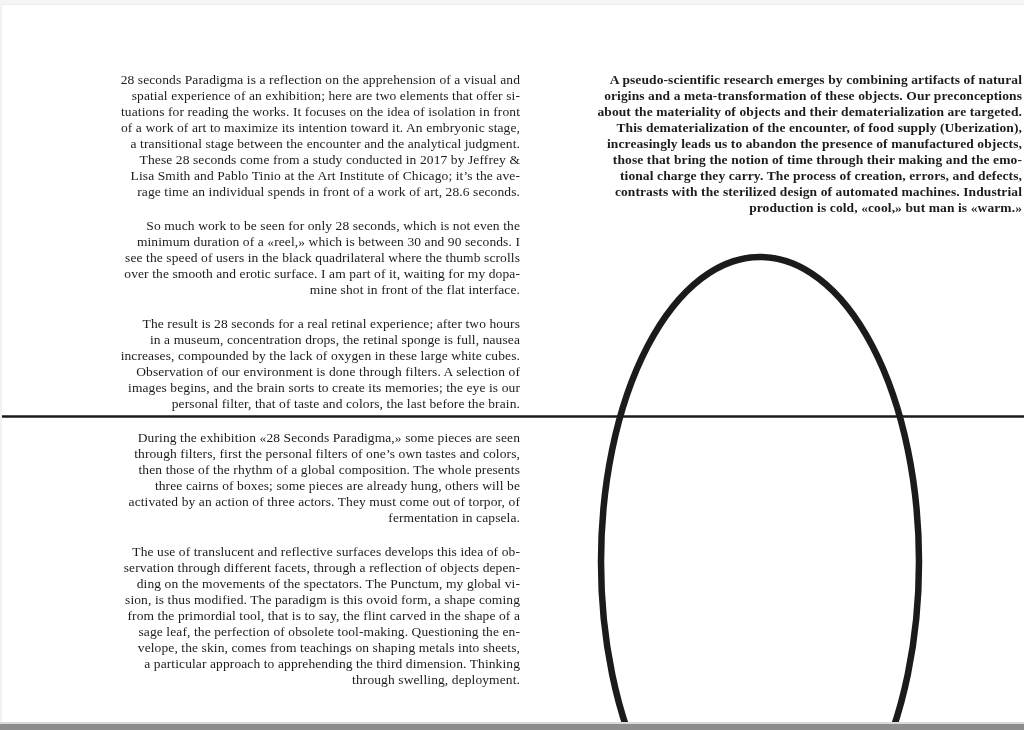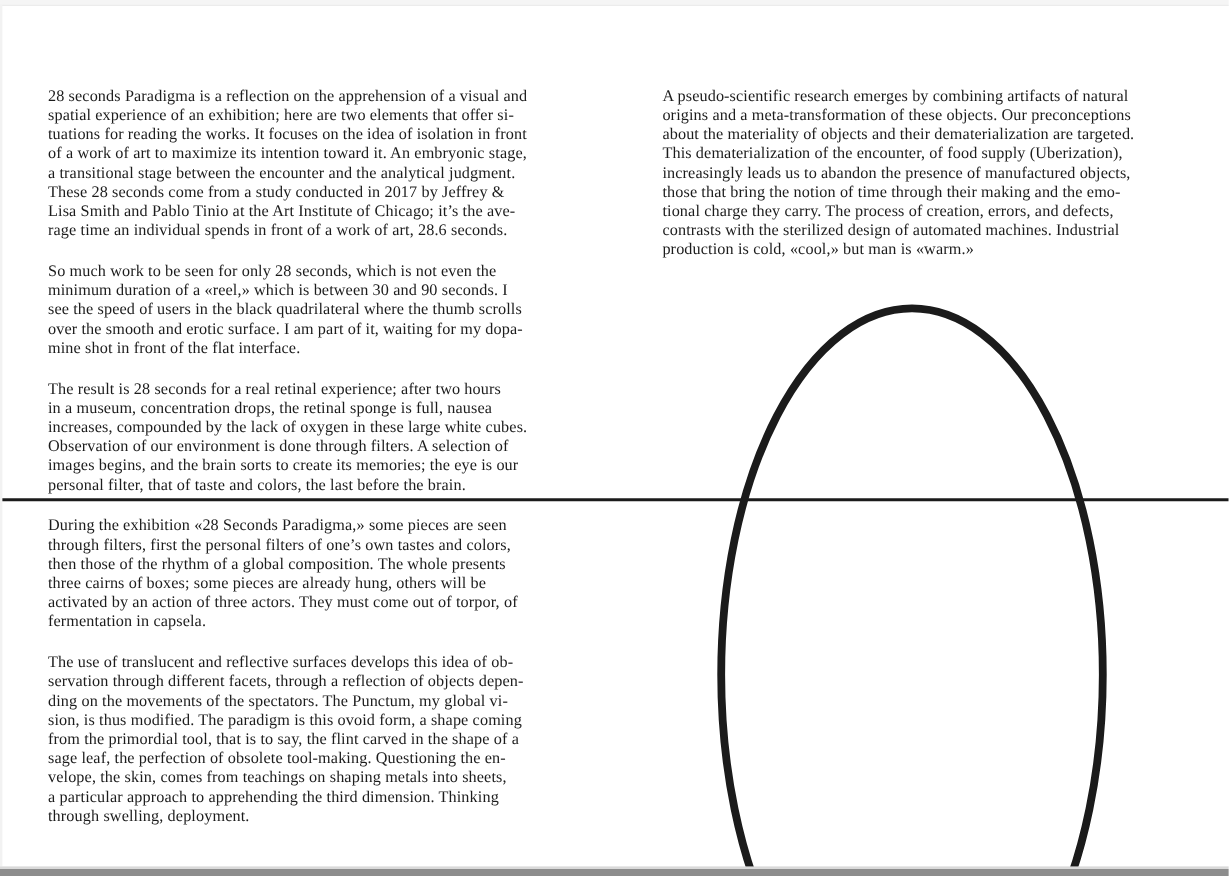--- a/index.html
+++ b/index.html
@@ -9,36 +9,37 @@
     height: 730px;
     overflow: hidden;
     background: #ffffff;
   }
   .page {
     position: relative;
     width: 1024px;
     height: 730px;
     background: #ffffff;
     font-family: "Liberation Serif", "DejaVu Serif", serif;
+    text-align: right;
   }
   .artwork {
     position: absolute;
     left: 0;
     top: 0;
     width: 1024px;
     height: 730px;
     z-index: 1;
   }
   .text-col {
     position: absolute;
     top: 72px;
     z-index: 3;
   }
   .col-left  { left: 40px;  width: 480px; }
-  .col-right { left: 552px; width: 470px; }
+  .col-right { left: 552px; width: 470px; font-weight: bold; }
   .text-col p {
     margin: 0 0 18px 0;
     font-size: 13.5px;
     line-height: 16px;
     color: #1c1c1c;
     white-space: pre-line;
     letter-spacing: 0.1px;
   }
   .edge-top {
     position: absolute;

